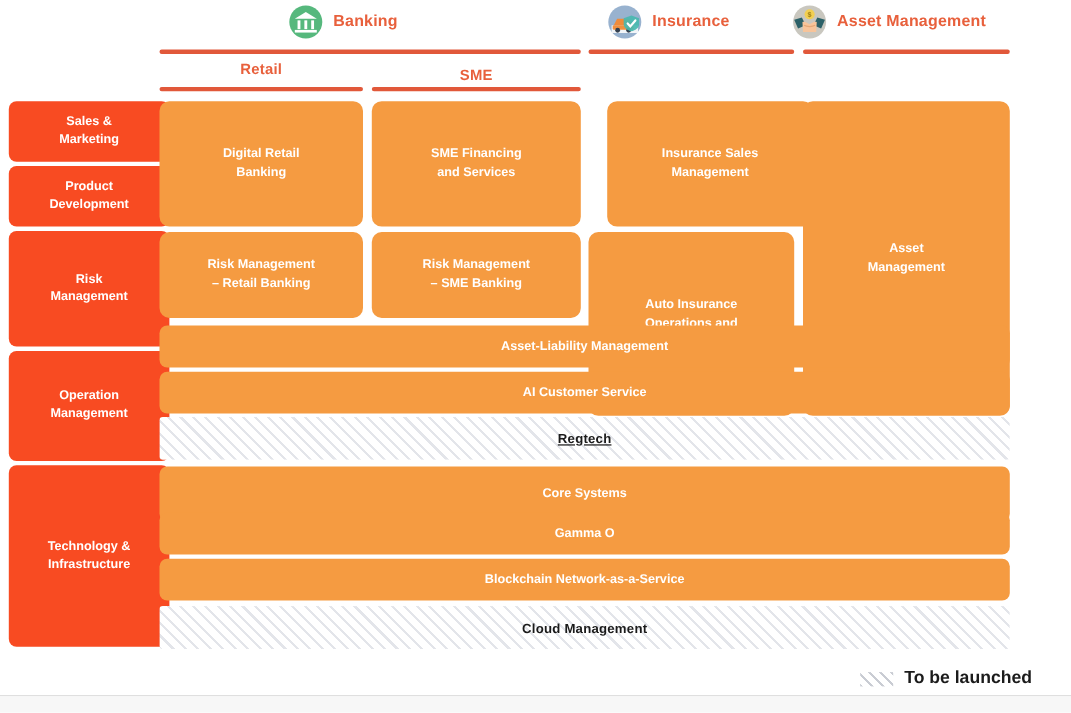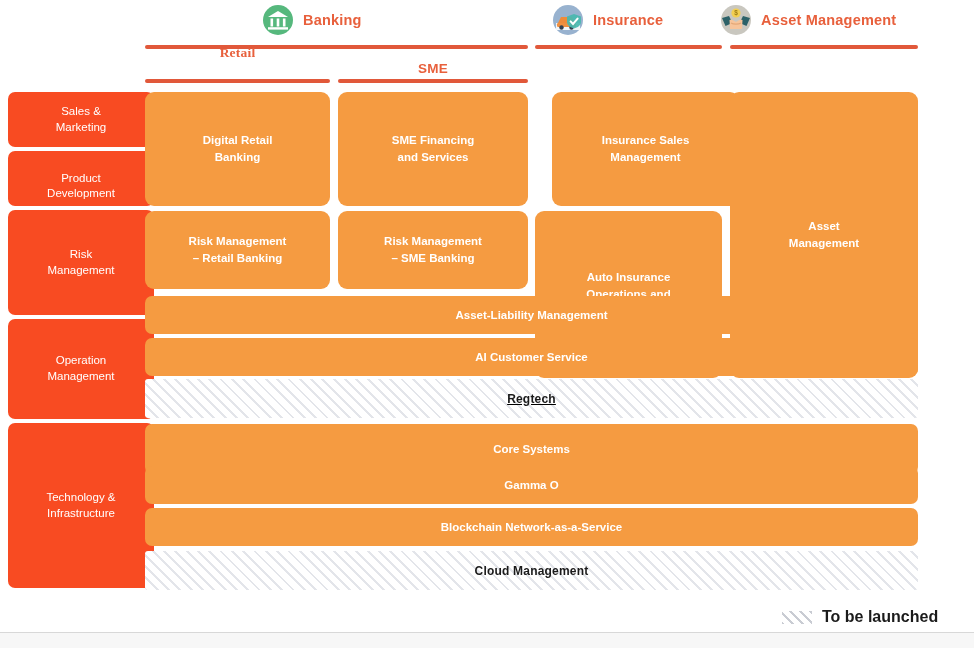--- a/index.html
+++ b/index.html
@@ -25,21 +25,21 @@
   .sub-label {
     position: absolute; font-size: 13.5px; font-weight: bold; color: #e8603c;
     text-align: center; letter-spacing: .2px;
   }
 
   
   .side-box {
     position: absolute; left: 8px; width: 146px;
     background: #f84b22; border-radius: 7px;
     display: flex; align-items: center; justify-content: center;
-    color: #ffffff; font-size: 11.5px; font-weight: normal;
+    color: #ffffff; font-size: 11.5px; font-weight: bold;
     line-height: 1.35; text-align: center; padding: 4px 22px;
   }
 
   
   .cap {
     position: absolute; background: #f59b41; border-radius: 9px;
     display: flex; align-items: center; justify-content: center;
     color: #ffffff; font-size: 11.5px; font-weight: bold;
     line-height: 1.45; text-align: center; padding: 4px 8px;
   }
@@ -122,32 +122,32 @@
         </svg>
         <span class="hdr-label">Asset Management</span>
       </div>
     </div>
   <div id="header-rules">
       <div class="rule" style="left: 145px; top: 45px; width: 383px;"></div>
       <div class="rule" style="left: 535px; top: 45px; width: 187px;"></div>
       <div class="rule" style="left: 730px; top: 45px; width: 188px;"></div>
     </div>
   <div id="sub-segments">
-      <div class="sub-label" style="left: 145px; top: 45px; width: 185px; font-family: Liberation Serif, serif;">Retail</div>
+      <div class="sub-label" style="left: 145px; top: 55px; width: 185px;">Retail</div>
       <div class="rule" style="left: 145px; top: 79px; width: 185px;"></div>
       <div class="sub-label" style="left: 338px; top: 61px; width: 190px;">SME</div>
       <div class="rule" style="left: 338px; top: 79px; width: 190px;"></div>
     </div>
 
   <div id="sidebar">
       <div class="side-box" style="top: 92px; height: 55px;">
         <span style="white-space: pre-line;">Sales &amp;
 Marketing</span>
       </div>
-      <div class="side-box" style="top: 151px; height: 55px; align-items: flex-end;">
+      <div class="side-box" style="top: 151px; height: 55px;">
         <span style="white-space: pre-line;">Product
 Development</span>
       </div>
       <div class="side-box" style="top: 210px; height: 105px;">
         <span style="white-space: pre-line;">Risk
 Management</span>
       </div>
       <div class="side-box" style="top: 319px; height: 100px;">
         <span style="white-space: pre-line;">Operation
 Management</span>

